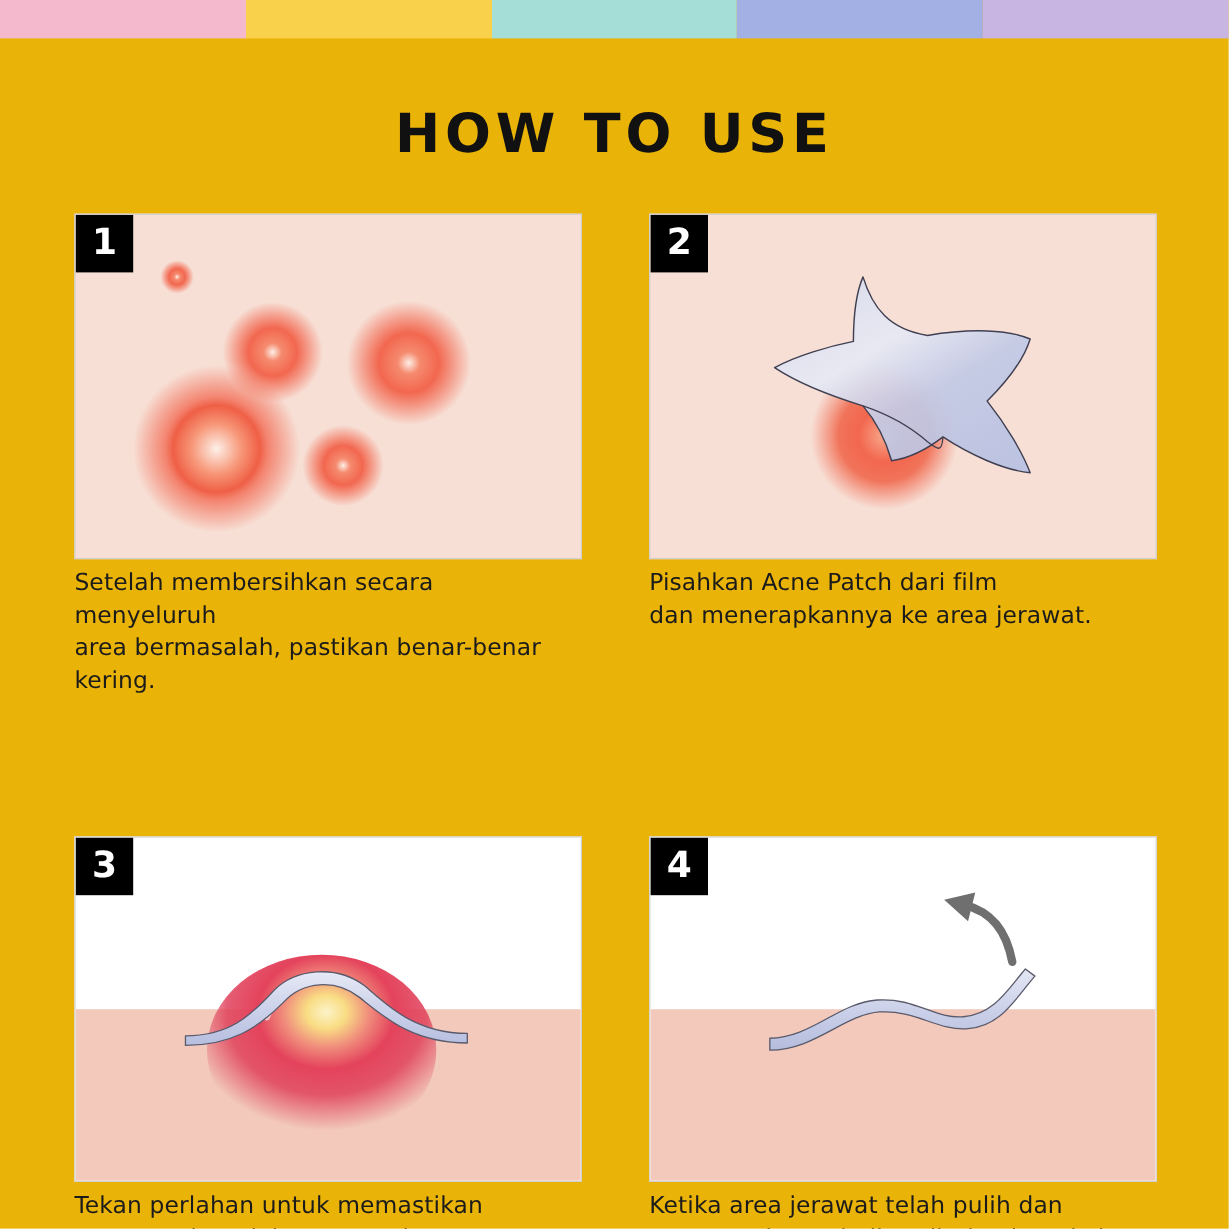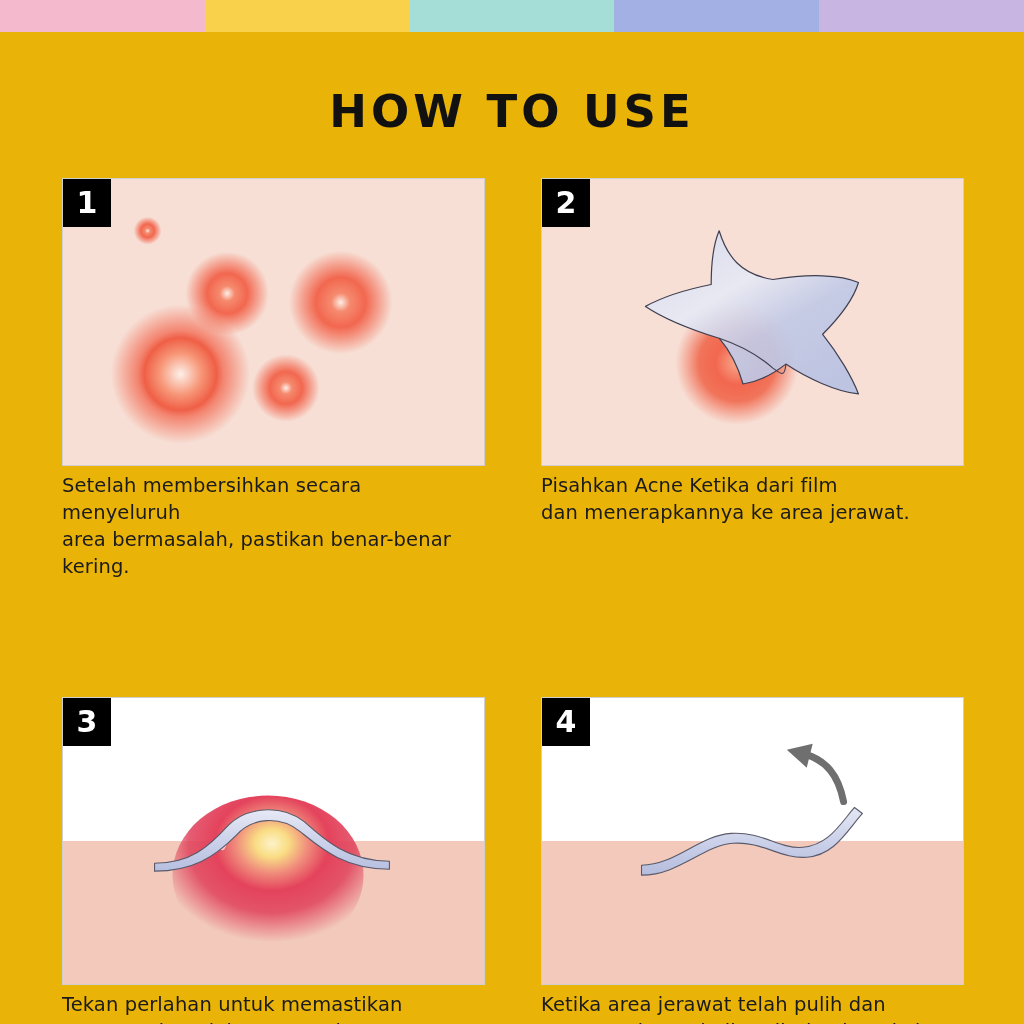--- a/index.html
+++ b/index.html
@@ -167,21 +167,21 @@
                      C 232 196, 216 204, 202 206
                      C 198 192, 190 174, 178 160
                      C 152 152, 122 140, 104 128
                      C 122 118, 150 110, 170 106
                      C 170 88, 172 66, 178 52 Z" fill="url(#patchG)" fill-opacity="0.93" stroke="#3f3f52" stroke-width="1.2" stroke-linejoin="round"></path>
 
             <path d="M178 160 C 196 166, 216 176, 232 190 C 240 196, 244 200, 245 186" fill="none" stroke="#3f3f52" stroke-width="1.1"></path>
           </svg>
           <div class="badge">2</div>
         </div>
-        <div class="caption">Pisahkan Acne Ketika dari film
+        <div class="caption">Pisahkan Acne Patch dari film
 dan menerapkannya ke area jerawat.</div>
       </div>
 
     </div>
 
     <div class="row row-2">
 
       <div class="cell">
         <div class="panel crosscut">
           <div class="skin-lower" style="background: rgb(242, 201, 187);"></div>

